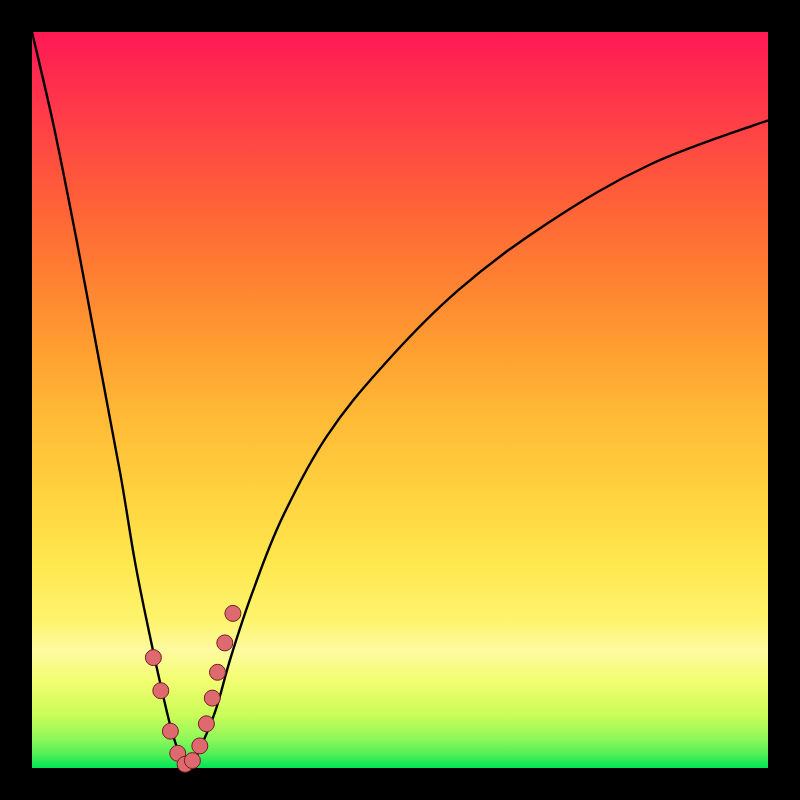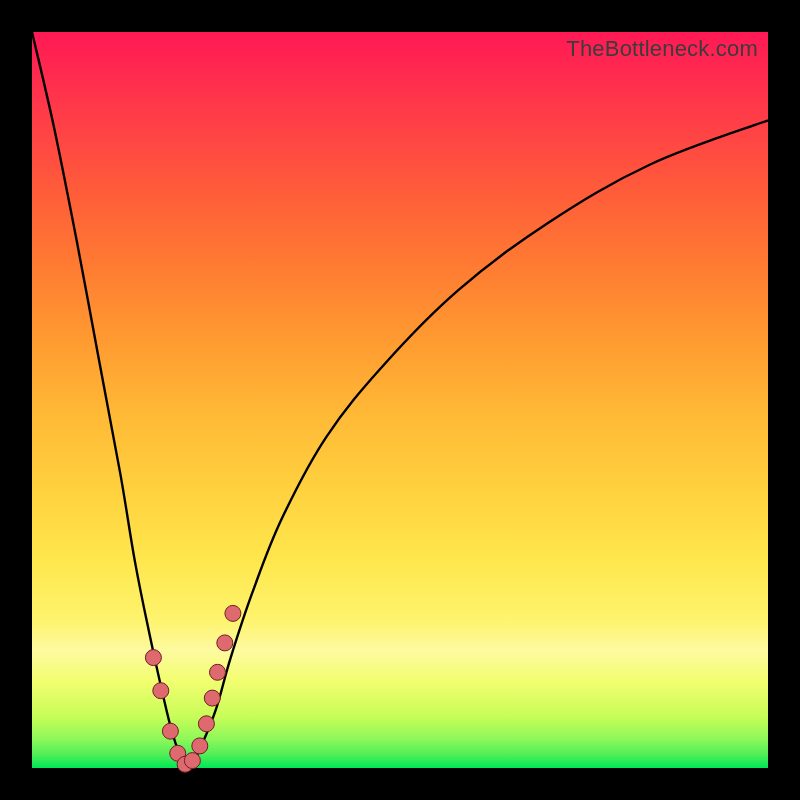--- a/index.html
+++ b/index.html
@@ -60,21 +60,20 @@
     width: 736px;
     height: 736px;
     overflow: visible;
   }
 </style>
 </head>
 <body>
 
 <div class="frame">
   <div class="plot">
-    <div class="watermark">TheBottleneck.com</div>
     <svg class="curve" viewBox="0 0 736 736" preserveAspectRatio="none">
       <path fill="none" stroke="#000000" stroke-width="2.4" d="M 0.0 0.0 C 4.0 17.2, 14.1 58.6, 22.1 95.7 C 30.0 132.8, 36.2 165.0, 44.2 206.1 C 52.1 247.1, 58.3 281.4, 66.2 323.8 C 74.2 366.2, 81.7 404.5, 88.3 441.6 C 94.9 478.7, 97.7 500.8, 103.0 529.9 C 108.3 559.1, 112.5 578.3, 117.8 603.5 C 123.1 628.7, 128.5 652.5, 132.5 669.8 C 136.5 687.0, 137.2 689.9, 139.8 699.2 C 142.5 708.5, 144.6 714.7, 147.2 721.3 C 149.8 727.9, 151.9 734.7, 154.6 736.0 C 157.2 737.3, 159.3 732.6, 161.9 728.6 C 164.6 724.7, 165.3 723.2, 169.3 713.9 C 173.3 704.6, 178.7 693.0, 184.0 677.1 C 189.3 661.2, 192.1 646.8, 198.7 625.6 C 205.3 604.4, 211.5 584.5, 220.8 559.4 C 230.1 534.2, 237.0 513.6, 250.2 485.8 C 263.5 457.9, 275.9 432.6, 294.4 404.8 C 312.9 377.0, 329.4 357.7, 353.3 331.2 C 377.1 304.7, 397.7 282.8, 426.9 257.6 C 456.0 232.4, 480.8 213.9, 515.2 191.4 C 549.6 168.8, 578.5 151.0, 618.2 132.5 C 658.0 113.9, 714.8 96.3, 736.0 88.3"></path>
       <g>
           <circle cx="121.4" cy="625.6" r="8" fill="#de6a70" stroke="#6e1e22" stroke-width="1"></circle>
           <circle cx="128.8" cy="658.7" r="8" fill="#de6a70" stroke="#6e1e22" stroke-width="1"></circle>
           <circle cx="138.4" cy="699.2" r="8" fill="#de6a70" stroke="#6e1e22" stroke-width="1"></circle>
           <circle cx="145.7" cy="721.3" r="8" fill="#de6a70" stroke="#6e1e22" stroke-width="1"></circle>
           <circle cx="153.1" cy="732.3" r="8" fill="#de6a70" stroke="#6e1e22" stroke-width="1"></circle>
           <circle cx="160.4" cy="728.6" r="8" fill="#de6a70" stroke="#6e1e22" stroke-width="1"></circle>
           <circle cx="167.8" cy="713.9" r="8" fill="#de6a70" stroke="#6e1e22" stroke-width="1"></circle>

